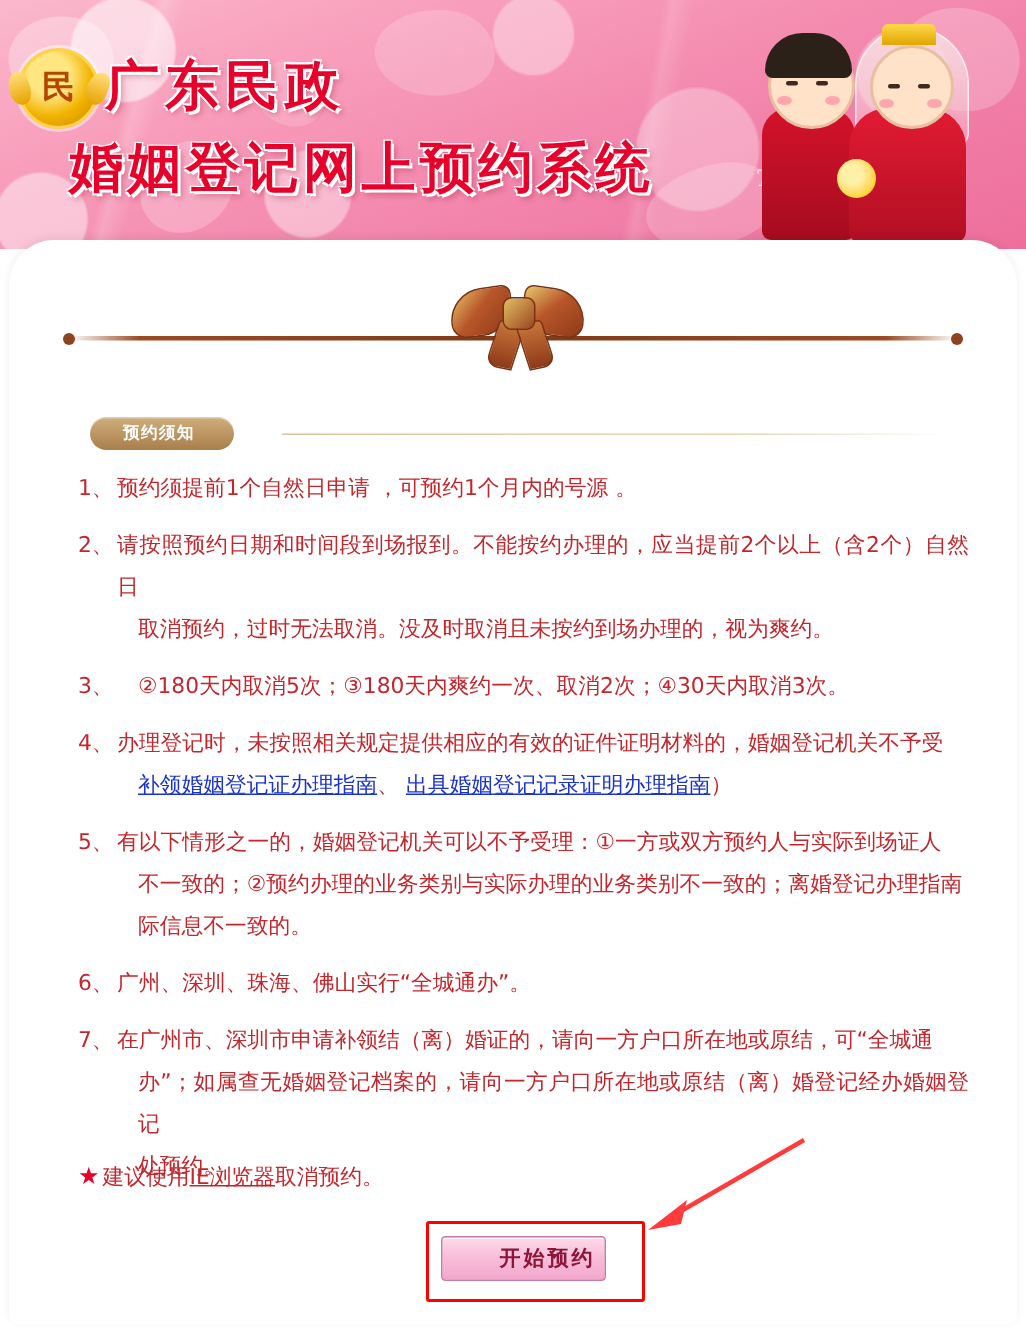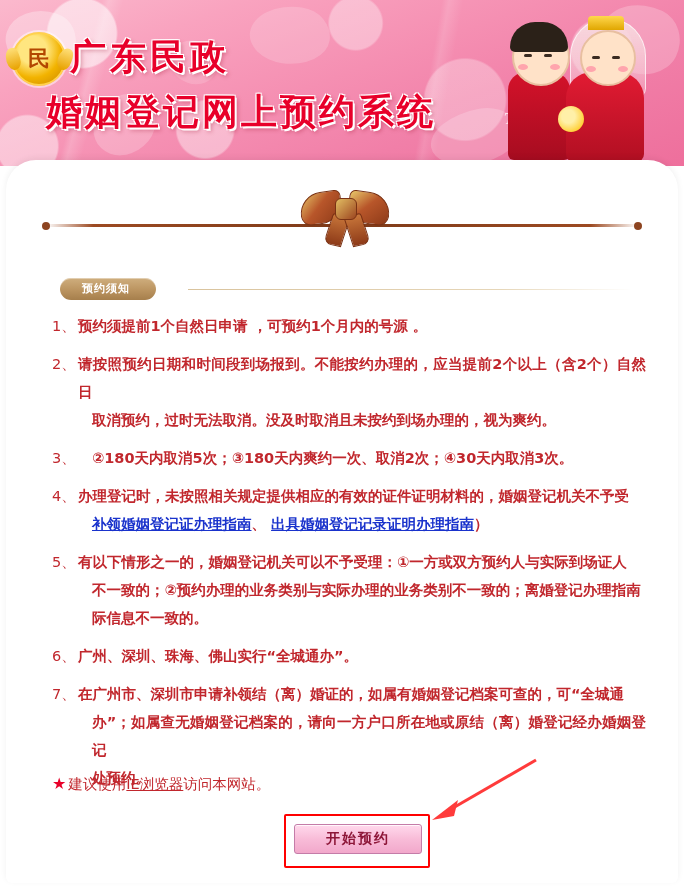--- a/index.html
+++ b/index.html
@@ -339,21 +339,20 @@
   }
   .notice-idx {
     flex: 0 0 auto;
     width: 26px;
     color: #c1272d;
   }
   .notice-body {
     flex: 1 1 auto;
     color: #c1272d;
     text-align: justify;
-    font-weight: bold;
   }
   .notice-body .line2 {
     display: block;
     padding-left: 14px;
   }
   .notice-link {
     color: #1a33cc;
     text-decoration: underline;
     cursor: pointer;
   }
@@ -376,32 +375,33 @@
 
   
   .start-wrap {
     position: absolute;
     left: 288px;
     top: 664px;
     width: 120px;
     height: 30px;
   }
   .start-button {
-    width: 128px;
+    width: 110px;
     height: 30px;
     border: 1px solid #c47ca8;
     border-radius: 3px;
     background: linear-gradient(180deg, #ffd9ec 0%, #f8bcd8 50%, #f2a8cb 100%);
     color: #8d1638;
     font-size: 14px;
     font-weight: bold;
     font-family: "DejaVu Sans", sans-serif;
     letter-spacing: 2px;
     cursor: pointer;
     box-shadow: inset 0 1px 0 rgba(255,255,255,0.8);
+    text-align: right;
   }
   .highlight-box {
     position: absolute;
     left: 278px;
     top: 654px;
     width: 142px;
     height: 50px;
     border: 2px solid #ff0000;
     border-radius: 2px;
     pointer-events: none;
@@ -527,29 +527,29 @@
       </div>
 
       <div class="notice-item">
         <span class="notice-idx">6、</span>
         <span class="notice-body">广州、深圳、珠海、佛山实行“全城通办”。</span>
       </div>
 
       <div class="notice-item">
         <span class="notice-idx">7、</span>
         <span class="notice-body">
-          <span>在广州市、深圳市申请补领结（离）婚证的，如属有婚姻登记档案可查的，可“全城通</span>
+          <span>在广州市、深圳市申请补领结（离）婚证的，请向一方户口所在地或原结，可“全城通</span>
           <span class="line2">办”；如属查无婚姻登记档案的，请向一方户口所在地或原结（离）婚登记经办婚姻登记</span>
           <span class="line2">处预约。</span>
         </span>
       </div>
     </div>
 
     <div class="browser-note">
-      <span class="star">★</span><span>建议使用</span><u>IE浏览器</u><span>访问本网站。</span>
+      <span class="star">★</span><span>建议使用</span><u>IE浏览器</u><span>取消预约。</span>
     </div>
 
     <svg class="arrow-annotation" viewBox="0 0 120 70">
       <line x1="112" y1="6" x2="22" y2="58" stroke="#ff3b3b" stroke-width="3"></line>
       <polygon points="8,66 34,46 30,62" fill="#ff3b3b"></polygon>
     </svg>
 
     <div class="start-wrap">
       <button class="start-button">开始预约</button>
     </div>

